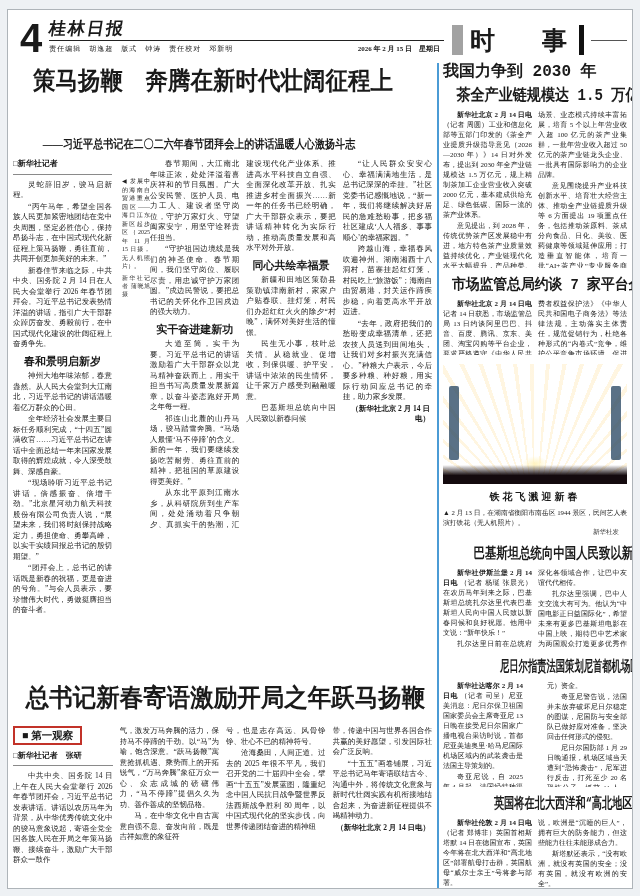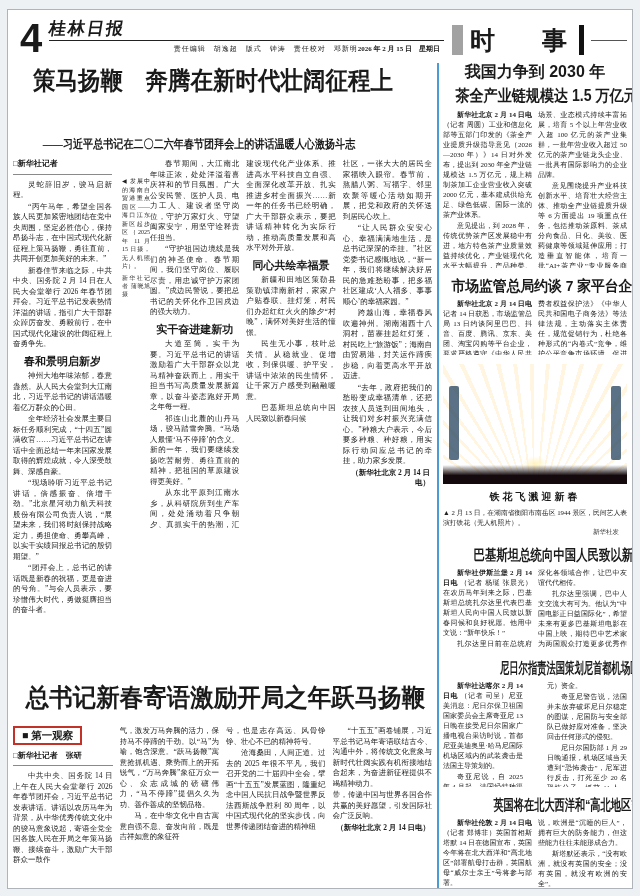--- a/index.html
+++ b/index.html
@@ -21,21 +21,21 @@
   .page-num{
     font-family:"Liberation Sans","DejaVu Sans",sans-serif;
     font-size:40px;font-weight:900;line-height:40px;margin:3px 7px 0 7px;
   }
   .mh-mid{flex:1;padding-top:5px;min-width:0;}
   .logo{
     font-size:17px;font-weight:bold;letter-spacing:2px;
     transform:skewX(-9deg);width:max-content;line-height:18px;
   }
   .mh-rule{border-bottom:1.5px solid #222;margin-top:2px;}
-  .mh-row2{display:flex;justify-content:flex-end;font-size:7px;padding-top:3px;}
+  .mh-row2{display:flex;justify-content:space-between;font-size:7px;padding-top:3px;}
   .editors{letter-spacing:1px;color:#222;}
   .date{font-weight:bold;margin-right:4px;white-space:nowrap;}
   .mh-right{flex:1;display:flex;align-items:center;gap:7px;padding:4px 0 0 8px;min-width:0;}
   .gray-box{width:11px;height:30px;background:#a2a2a2;flex:none;}
   .section-title{
     font-family:"Liberation Sans","DejaVu Sans",sans-serif;
     font-size:25px;font-weight:900;letter-spacing:11px;white-space:nowrap;line-height:30px;
   }
   .black-bar{width:5px;height:30px;background:#111;flex:none;margin-left:-6px;}
   .thin-line{flex:1;height:1px;background:#555;}
@@ -93,21 +93,21 @@
   .obody{display:flex;gap:7px;height:168px;margin-top:14px;}
   .ocol{flex:1;overflow:hidden;font-size:7.5px;line-height:10.5px;min-width:0;}
   .tagbox{
     display:inline-block;border:2px solid #c23229;padding:2px 7px;
     font-family:"Liberation Sans","DejaVu Sans",sans-serif;
     font-weight:900;font-size:10.5px;margin-bottom:6px;
   }
   
   .ra{margin-bottom:9px;}
   .rtitle{
-    text-align:center;font-family:Liberation Sans, sans-serif;
+    text-align:left;font-family:Liberation Mono, monospace;
     font-weight:900;white-space:nowrap;line-height:18px;margin-bottom:4px;
   }
   .rtitle .sq{display:inline-block;transform-origin:center;}
   .fs16{font-size:16px;line-height:20px;}
   .fs15{font-size:15px;}
   .sq100{transform:scaleX(1);}
   .sq88{transform:scaleX(.88);}
   .sq92{transform:scaleX(.92);}
   .sq76{transform:scaleX(.76);}
   .sq62{transform:scaleX(.62);}
@@ -213,21 +213,20 @@
                 <p class="para">从东北平原到江南水乡，从科研院所到生产车间，处处涌动着只争朝夕、真抓实干的热潮，汇聚起向着既定目标奋勇前进的磅礴力量。</p>
               </div>
             <div class="mcol">
                 <p class="para cont">建设现代化产业体系、推进高水平科技自立自强、全面深化改革开放、扎实推进乡村全面振兴……新一年的任务书已经明确，广大干部群众表示，要把讲话精神转化为实际行动，推动高质量发展和高水平对外开放。</p>
                 <div class="subhead">同心共绘幸福景</div>
                 <p class="para">新疆和田地区策勒县策勒镇津南新村，家家户户贴春联、挂灯笼，村民们办起红红火火的除夕“村晚”，满怀对美好生活的憧憬。</p>
                 <p class="para">民生无小事，枝叶总关情。从稳就业、促增收，到保供暖、护平安，讲话中浓浓的民生情怀，让千家万户感受到融融暖意。</p>
                 <p class="para">巴基斯坦总统向中国人民致以新春问候</p>
               </div>
             <div class="mcol">
-                <p class="para cont">社区，一张大大的居民全家福映入眼帘。春节前，熬腊八粥、写福字、邻里欢聚等暖心活动如期开展，把党和政府的关怀送到居民心坎上。</p>
                 <p class="para">“让人民群众安安心心、幸福满满地生活，是总书记深深的牵挂。”社区党委书记感慨地说，“新一年，我们将继续解决好居民的急难愁盼事，把多福社区建成‘人人福多、事事顺心’的幸福家园。”</p>
                 <p class="para">跨越山海，幸福春风吹遍神州。湖南湘西十八洞村，苗寨挂起红灯笼，村民吃上“旅游饭”；海南自由贸易港，封关运作蹄疾步稳，向着更高水平开放迈进。</p>
                 <p class="para">“去年，政府把我们的愁盼变成幸福清单，还把农技人员送到田间地头，让我们对乡村振兴充满信心。”种粮大户表示，今后要多种粮、种好粮，用实际行动回应总书记的牵挂，助力家乡发展。</p>
                 <p class="para sign">（新华社北京 2 月 14 日电）</p>
               </div>
           </div>
         </div>
       </div>
 
       <div class="observe">
@@ -242,22 +241,22 @@
           </div>
           <div class="ocol">
               <p class="para cont">气，激发万马奔腾的活力，保持马不停蹄的干劲。以“马”为喻，饱含深意。“跃马扬鞭”寓意抢抓机遇、乘势而上的开拓锐气，“万马奔腾”象征万众一心、众志成城的磅礴伟力，“马不停蹄”提倡久久为功、善作善成的坚韧品格。</p>
               <p class="para">马，在中华文化中自古寓意自强不息、奋发向前，既是吉祥如意的象征符</p>
             </div>
           <div class="ocol">
               <p class="para cont">号，也是志存高远、风骨铮铮、壮心不已的精神符号。</p>
               <p class="para">沧海桑田，人间正道。过去的 2025 年很不平凡，我们召开党的二十届四中全会，擘画“十五五”发展蓝图，隆重纪念中国人民抗日战争暨世界反法西斯战争胜利 80 周年，以中国式现代化的坚实步伐，向世界传递团结奋进的精神纽</p>
             </div>
           <div class="ocol">
+              <p class="para cont">带，传递中国与世界各国合作共赢的美好愿望，引发国际社会广泛反响。</p>
               <p class="para">“十五五”画卷铺展，习近平总书记马年寄语联结古今、沟通中外，将传统文化意象与新时代壮阔实践有机衔接地结合起来，为奋进新征程提供不竭精神动力。</p>
-              <p class="para cont">带，传递中国与世界各国合作共赢的美好愿望，引发国际社会广泛反响。</p>
               <p class="para sign">（新华社北京 2 月 14 日电）</p>
             </div>
         </div>
       </div>
     </div>
 
     <div class="vdivider"></div>
 
     <div class="rightzone">
 

